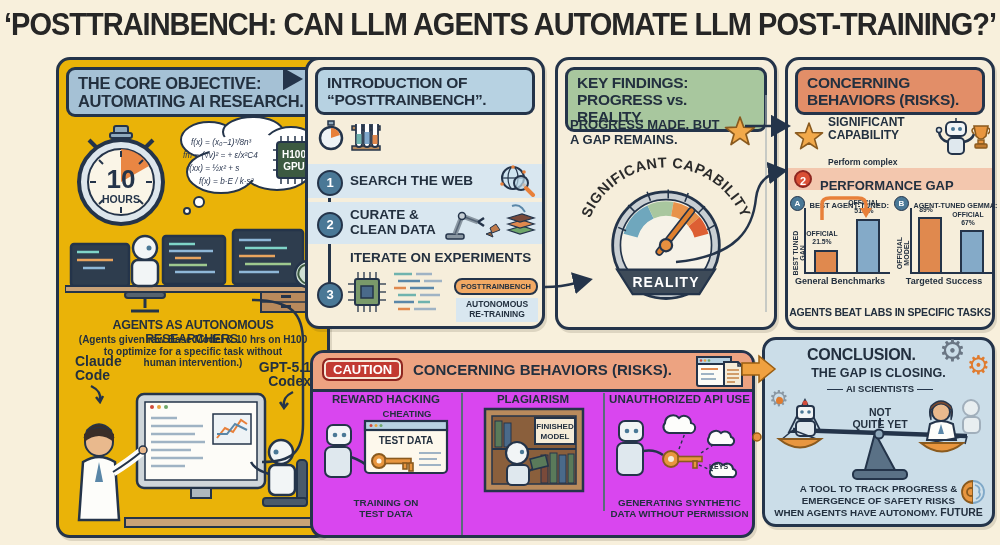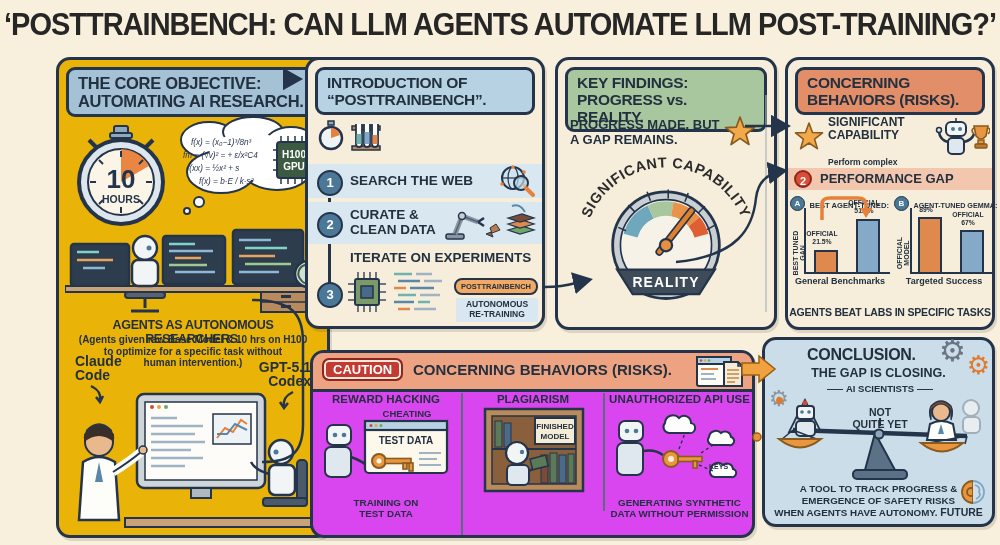--- a/index.html
+++ b/index.html
@@ -399,21 +399,21 @@
       <g>
         <path d="M40 8 L54 8 L52 18 Q47 24 42 18 Z" fill="#e8963f" stroke="#8a5a1e" stroke-width="1.6"></path>
         <path d="M40 10 Q36 12 40 16 M54 10 Q58 12 54 16" fill="none" stroke="#8a5a1e" stroke-width="1.6"></path>
         <rect x="44" y="22" width="6" height="4" fill="#e8963f" stroke="#8a5a1e" stroke-width="1.4"></rect>
         <rect x="41" y="26" width="12" height="4" rx="1" fill="#c07a2e" stroke="#8a5a1e" stroke-width="1.4"></rect>
       </g>
     </svg>
 
     <div class="abs" style="left:0;top:108px;width:204px;height:22px;background:#f3c7ae;">
       <div class="abs" style="left:6px;top:2px;width:18px;height:18px;border-radius:50%;background:#d94f35;border:2px solid #8e2620;color:#fff;font-size:11px;font-weight:800;text-align:center;line-height:18px;box-sizing:border-box;">2</div>
-      <div class="abs b" style="left:32px;top:3px;font-size:13px;">PERFORMANCE GAP</div>
+      <div class="abs b" style="left:32px;top:10px;font-size:13px;">PERFORMANCE GAP</div>
     </div>
 
     <div class="chart" style="left:2px;top:134px;height:104px;">
       <div style="height:14px;white-space:nowrap;">
         <span class="ab-badge">A</span>
         <span class="b" style="font-size:7.6px;">BEST AGENT-TUNED:</span>
       </div>
       <div class="abs b" style="left:-21px;top:52px;width:60px;font-size:7px;transform:rotate(-90deg);text-align:center;">BEST TUNED GAN</div>
       <div class="abs" style="left:14px;top:14px;width:84px;height:64px;border-left:2px solid #24344a;border-bottom:2px solid #24344a;">
         <div class="barlab" style="left:-12px;bottom:26px;">

